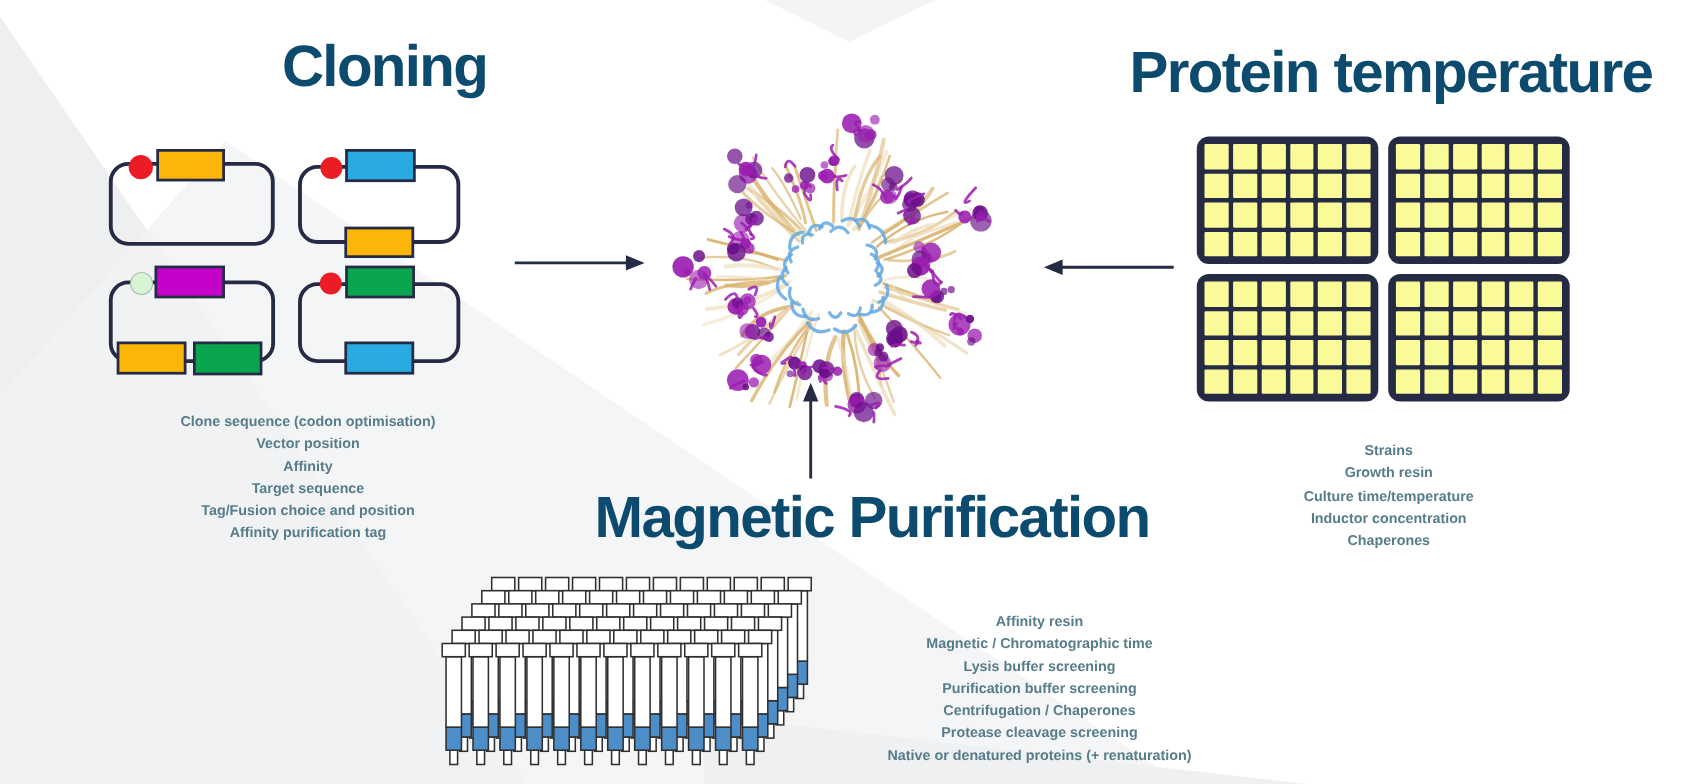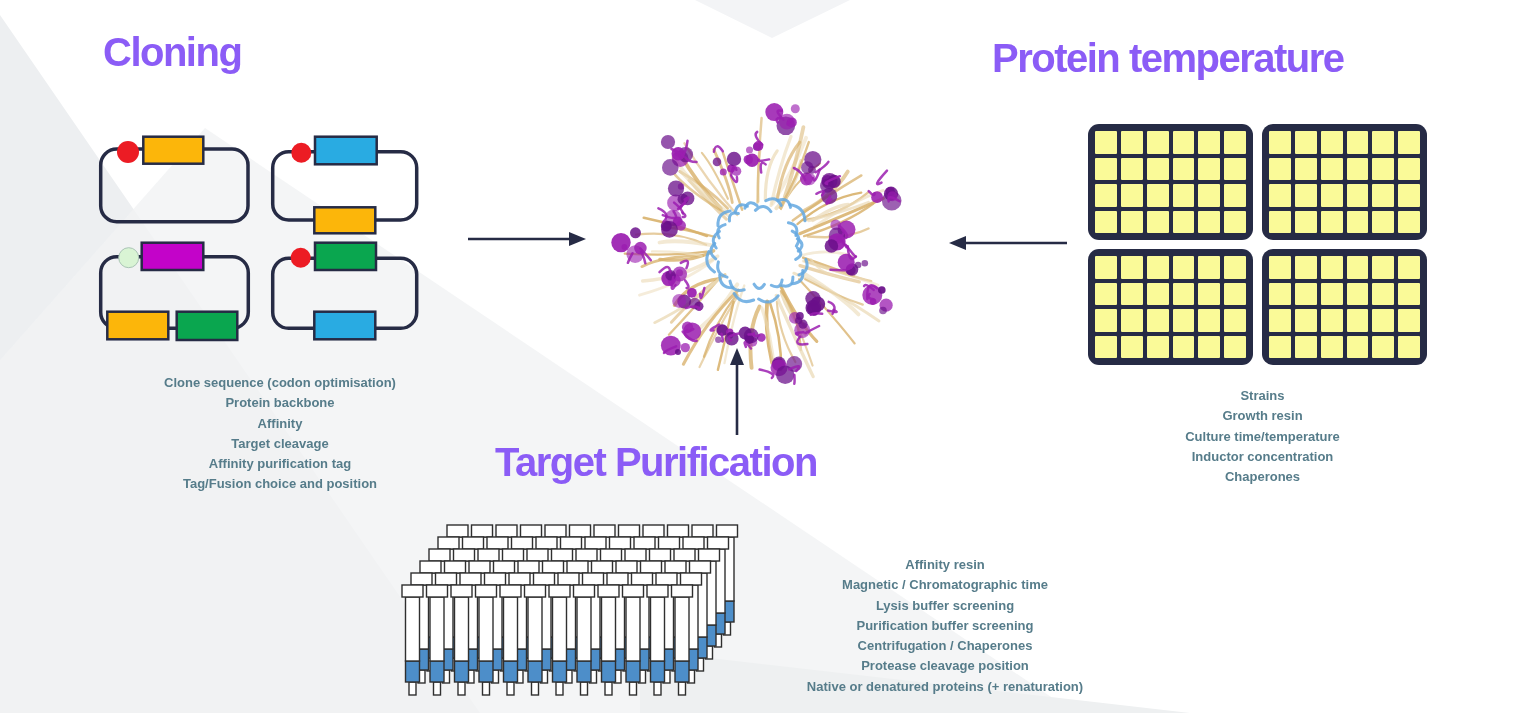--- a/index.html
+++ b/index.html
@@ -1,27 +1,27 @@
 <!DOCTYPE html>
 <html><head>
 <meta charset="utf-8">
 <style>
   html,body{margin:0;padding:0;background:#ffffff;}
   .stage{position:relative;width:1536px;height:713px;overflow:hidden;background:#ffffff;
          font-family:"Liberation Sans","DejaVu Sans",sans-serif;}
   .bg{position:absolute;left:0;top:0;}
-  .title{position:absolute;font-weight:bold;color:#8b5cf6;font-size:40px;
-         letter-spacing:-1.5px;text-align:left;white-space:nowrap;}
+  .title{position:absolute;font-weight:bold;color:#0c4a6e;font-size:53px;
+         letter-spacing:-1.5px;text-align:right;white-space:nowrap;}
   .title-cloning{left:103px;top:30px;width:340px;}
   .title-expression{left:992px;top:36px;width:510px;}
   .title-purification{left:495px;top:440px;width:550px;}
   .list{position:absolute;color:#567c8a;font-weight:bold;font-size:13px;
         line-height:20.3px;text-align:center;}
   .list-cloning{left:90px;top:373px;width:380px;}
-  .list-expression{left:1090px;top:386px;width:345px;}
+  .list-expression{left:1090px;top:400px;width:345px;}
   .list-purification{left:745px;top:516px;width:400px;margin-top:39px;}
   .abs{position:absolute;}
   .plates{position:absolute;left:1088px;top:124px;display:grid;
           grid-template-columns:165px 165px;grid-auto-rows:116px;gap:9px;}
   .plate{background:#262b45;border-radius:11px;padding:7px;display:grid;
          grid-template-columns:repeat(6,1fr);grid-template-rows:repeat(4,1fr);gap:4px;}
   .well{background:#fafa98;border-radius:1px;}
 </style>
 </head>
 <body>
@@ -55,25 +55,25 @@
       <rect x="226.3" y="181.7" width="61" height="27.6" fill="#29abe2"></rect>
     </g>
     <circle cx="40" cy="22" r="11" fill="#ec1c24"></circle>
     <circle cx="213.3" cy="22.7" r="10" fill="#ec1c24"></circle>
     <circle cx="40.7" cy="127.7" r="10" fill="#d9f4d4" stroke="#a9c4b4" stroke-width="1"></circle>
     <circle cx="212.7" cy="127.7" r="10" fill="#ec1c24"></circle>
   </svg>
 
   <div class="list list-cloning">
       <div>Clone sequence (codon optimisation)</div>
-      <div>Protein backbone</div>
+      <div>Vector position</div>
       <div>Affinity</div>
-      <div>Target cleavage</div>
+      <div>Target sequence</div>
+      <div>Tag/Fusion choice and position</div>
       <div>Affinity purification tag</div>
-      <div>Tag/Fusion choice and position</div>
     </div>
 
   <svg id="protein-svg" class="abs" style="left:595px;top:98px" width="330" height="300" viewBox="0 0 330 300">
       <path d="M177.5 105.7 Q197.7 73.4 211.1 39.8" stroke="#ecdcba" stroke-width="3.8" fill="none" opacity="0.53" stroke-linecap="round"></path>
       <path d="M186.0 111.1 Q196.7 86.0 225.0 65.5" stroke="#d8b16b" stroke-width="2.1" fill="none" opacity="0.77" stroke-linecap="round"></path>
       <path d="M189.6 99.5 Q201.4 64.3 208.4 29.2" stroke="#d8b16b" stroke-width="3.8" fill="none" opacity="0.53" stroke-linecap="round"></path>
       <path d="M181.2 110.3 Q198.4 93.9 206.1 63.0" stroke="#ecdcba" stroke-width="3.7" fill="none" opacity="0.80" stroke-linecap="round"></path>
       <path d="M163.4 103.2 Q162.1 71.7 165.6 48.2" stroke="#ecdcba" stroke-width="2.6" fill="none" opacity="0.85" stroke-linecap="round"></path>
       <path d="M176.0 107.4 Q184.3 68.9 196.0 38.4" stroke="#ecdcba" stroke-width="3.2" fill="none" opacity="0.64" stroke-linecap="round"></path>
       <path d="M182.3 101.2 Q188.2 64.5 204.7 44.2" stroke="#d8b16b" stroke-width="3.1" fill="none" opacity="0.68" stroke-linecap="round"></path>
@@ -460,21 +460,21 @@
     </div>
 
   <div class="list list-expression">
       <div>Strains</div>
       <div>Growth resin</div>
       <div>Culture time/temperature</div>
       <div>Inductor concentration</div>
       <div>Chaperones</div>
     </div>
 
-  <div class="title title-purification">Target Purification</div>
+  <div class="title title-purification">Magnetic Purification</div>
 
   <svg id="columns-svg" class="abs" style="left:392px;top:520px" width="360" height="193" viewBox="0 0 360 193">
       <rect x="62" y="102" width="7" height="13" fill="#ffffff" stroke="#2f2f2f" stroke-width="1.4"></rect>
       <rect x="58.5" y="81" width="14" height="21" fill="#4d8ec9" stroke="#2f2f2f" stroke-width="1.4"></rect>
       <rect x="58.5" y="17" width="14" height="64" fill="#ffffff" stroke="#2f2f2f" stroke-width="1.4"></rect>
       <rect x="55" y="5" width="21" height="12" fill="#ffffff" stroke="#2f2f2f" stroke-width="1.4"></rect>
       <rect x="86.5" y="102" width="7" height="13" fill="#ffffff" stroke="#2f2f2f" stroke-width="1.4"></rect>
       <rect x="83" y="81" width="14" height="21" fill="#4d8ec9" stroke="#2f2f2f" stroke-width="1.4"></rect>
       <rect x="83" y="17" width="14" height="64" fill="#ffffff" stroke="#2f2f2f" stroke-width="1.4"></rect>
       <rect x="79.5" y="5" width="21" height="12" fill="#ffffff" stroke="#2f2f2f" stroke-width="1.4"></rect>
@@ -759,17 +759,17 @@
       <rect x="283" y="77" width="14" height="64" fill="#ffffff" stroke="#2f2f2f" stroke-width="1.4"></rect>
       <rect x="279.5" y="65" width="21" height="12" fill="#ffffff" stroke="#2f2f2f" stroke-width="1.4"></rect>
     </svg>
 
   <div class="list list-purification">
       <div>Affinity resin</div>
       <div>Magnetic / Chromatographic time</div>
       <div>Lysis buffer screening</div>
       <div>Purification buffer screening</div>
       <div>Centrifugation / Chaperones</div>
-      <div>Protease cleavage position</div>
+      <div>Protease cleavage screening</div>
       <div>Native or denatured proteins (+ renaturation)</div>
     </div>
 
 </div>
 
 </body></html>

